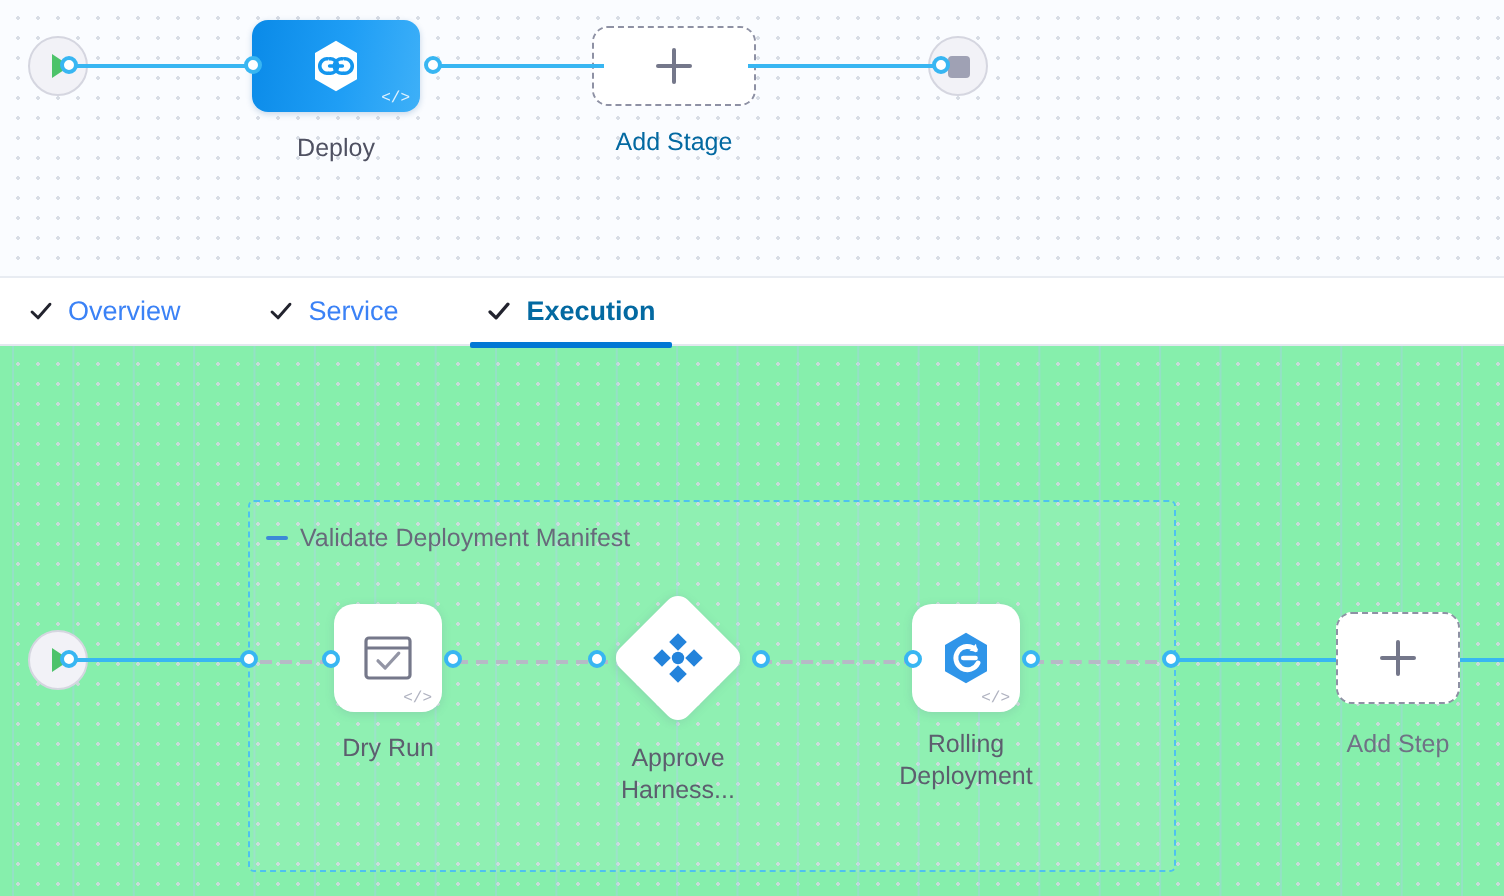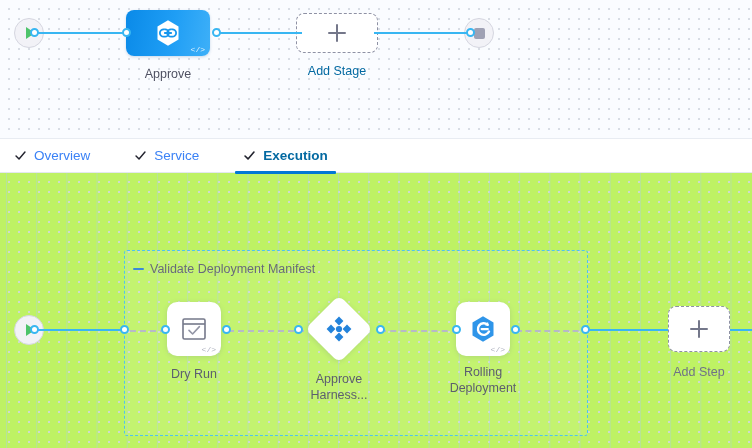--- a/index.html
+++ b/index.html
@@ -7,21 +7,21 @@
   body{
     width:752px;height:448px;overflow:hidden;
     font-family:"Liberation Sans","DejaVu Sans",sans-serif;
     background:#fbfdff;color:#383946;
   }
   #app{position:relative;width:752px;height:448px;}
 
   
   .canvas{position:absolute;left:0;width:752px;overflow:hidden;}
   .canvas-top{top:0;height:138px;background:#fafcff;}
-  .canvas-bottom{top:173px;height:275px;background:#bef264;}
+  .canvas-bottom{top:173px;height:275px;background:#86efac;}
 
   .dots{
     position:absolute;inset:0;
     background-image:radial-gradient(circle, #d2d7e0 0.9px, rgba(0,0,0,0) 1px);
     background-size:10px 10px;background-position:4px 4px;
     opacity:.85;pointer-events:none;
   }
   .vlines{
     position:absolute;inset:0;pointer-events:none;
     background-image:linear-gradient(to right, rgba(170,205,235,.40) 1px, rgba(0,0,0,0) 1px);
@@ -156,21 +156,21 @@
 
     <div class="node" style="left:126px;top:10px;">
       <div class="stage-deploy">
         <svg class="hexwrap" viewBox="0 0 32 32">
           <path d="M16 2.5 L27.2 9 L27.2 23 L16 29.5 L4.8 23 L4.8 9 Z" fill="#ffffff"></path>
           <path d="M12.1 12.2 a3.9 3.9 0 1 0 0 7.6 a3.9 3.9 0 1 0 0 -7.6 M19.9 12.2 a3.9 3.9 0 1 0 0 7.6 a3.9 3.9 0 1 0 0 -7.6" fill="none" stroke="#1596ee" stroke-width="1.9"></path>
           <path d="M12.6 16 h6.8" stroke="#1596ee" stroke-width="1.9" stroke-linecap="round"></path>
         </svg>
         <span class="codetag">&lt;/&gt;</span>
       </div>
-      <div class="nlabel" style="top:56px;">Approve</div>
+      <div class="nlabel" style="top:56px;">Deploy</div>
     </div>
     <div class="port" style="left:122px;top:28px;"></div>
     <div class="port" style="left:212px;top:28px;"></div>
 
     <div class="node" style="left:296px;top:13px;">
       <div class="addbox" style="width:82px;height:40px;">
         <span class="plus"></span>
       </div>
       <div class="nlabel" style="top:50px;color:#0369a1;">Add Stage</div>
     </div>

